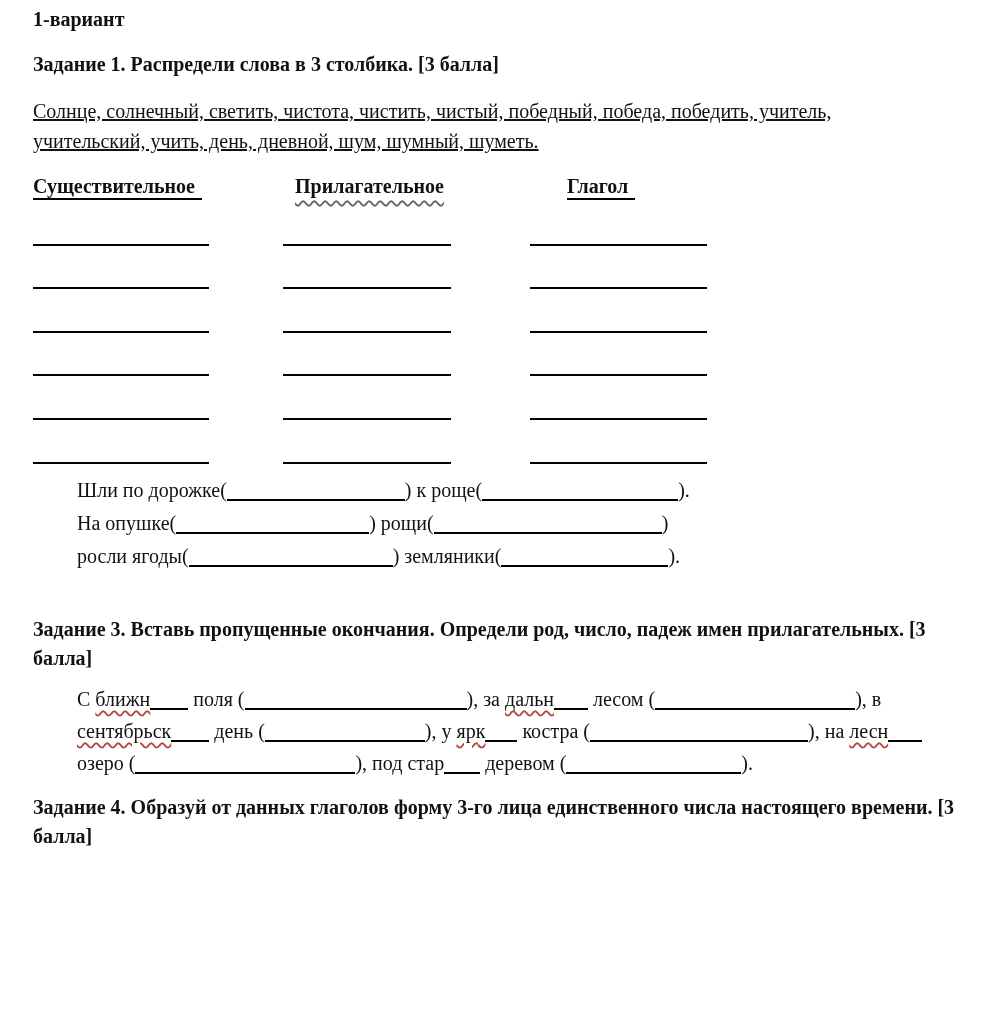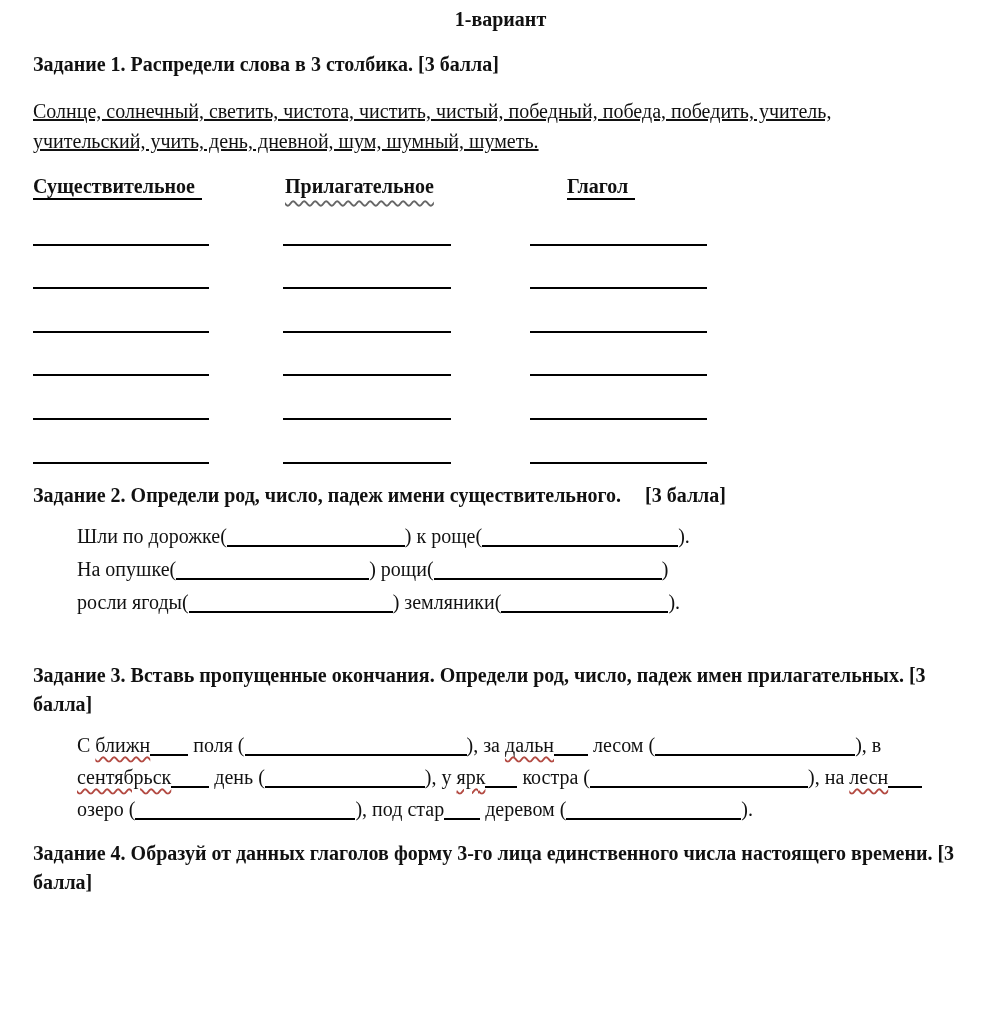--- a/index.html
+++ b/index.html
@@ -7,32 +7,32 @@
   body {
     width: 1003px; height: 1018px;
     background: #ffffff;
     color: #111111;
     font-family: "Liberation Serif", serif;
     font-size: 20px;
     overflow: hidden;
   }
   .page { padding: 6px 35px 0 33px; }
 
-  .doc-title { text-align: center; font-weight: bold; line-height: 27px; }
+  .doc-title { font-weight: bold; line-height: 27px; }
 
   .task-heading { font-weight: bold; line-height: 29px; max-width: 940px; }
   .h-task1 { margin-top: 17px; }
   .points-gap { margin-left: 24px; }
 
   .words { margin-top: 17px; line-height: 30px; max-width: 885px; text-decoration: underline; }
 
   .colheads { position: relative; height: 32px; margin-top: 19px; font-weight: bold; }
   .colhead { position: absolute; top: 0; white-space: nowrap; }
   .colhead.col0 { left: 0; }
-  .colhead.col1 { left: 252px; }
+  .colhead.col1 { left: 262px; }
   .colhead.col2 { left: 534px; }
   .u-solid { border-bottom: 2px solid #000; padding-right: 7px; }
   .u-wavy {
     text-decoration: underline;
     text-decoration-style: wavy;
     text-decoration-color: #666666;
     text-decoration-thickness: 1.5px;
     text-underline-offset: 7px;
   }
 
@@ -110,23 +110,20 @@
         <span class="blank-cell"></span>
         <span class="blank-cell"></span>
       </div>
       <div class="blank-row">
         <span class="blank-cell"></span>
         <span class="blank-cell"></span>
         <span class="blank-cell"></span>
       </div>
     </div>
 
-  <div class="task-heading h-task2">
-    <span>Задание 2. Определи род, число, падеж имени существительного.</span><span class="points-gap">[3 балла]</span>
-  </div>
 
   <div class="fill-block t2">
       <div class="fill-line"><span class="seg-text">Шли по дорожке(</span><span class="seg-blank" style="width: 178px;"></span><span class="seg-text">) к роще(</span><span class="seg-blank" style="width: 196px;"></span><span class="seg-text">).</span></div>
       <div class="fill-line"><span class="seg-text">На опушке(</span><span class="seg-blank" style="width: 193px;"></span><span class="seg-text">) рощи(</span><span class="seg-blank" style="width: 228px;"></span><span class="seg-text">)</span></div>
       <div class="fill-line"><span class="seg-text">росли ягоды(</span><span class="seg-blank" style="width: 204px;"></span><span class="seg-text">) земляники(</span><span class="seg-blank" style="width: 167px;"></span><span class="seg-text">).</span></div>
     </div>
 
   <div class="task-heading h-task3">Задание 3. Вставь пропущенные окончания. Определи род, число, падеж имен прилагательных. [3 балла]</div>
 
   <div class="fill-block t3">

